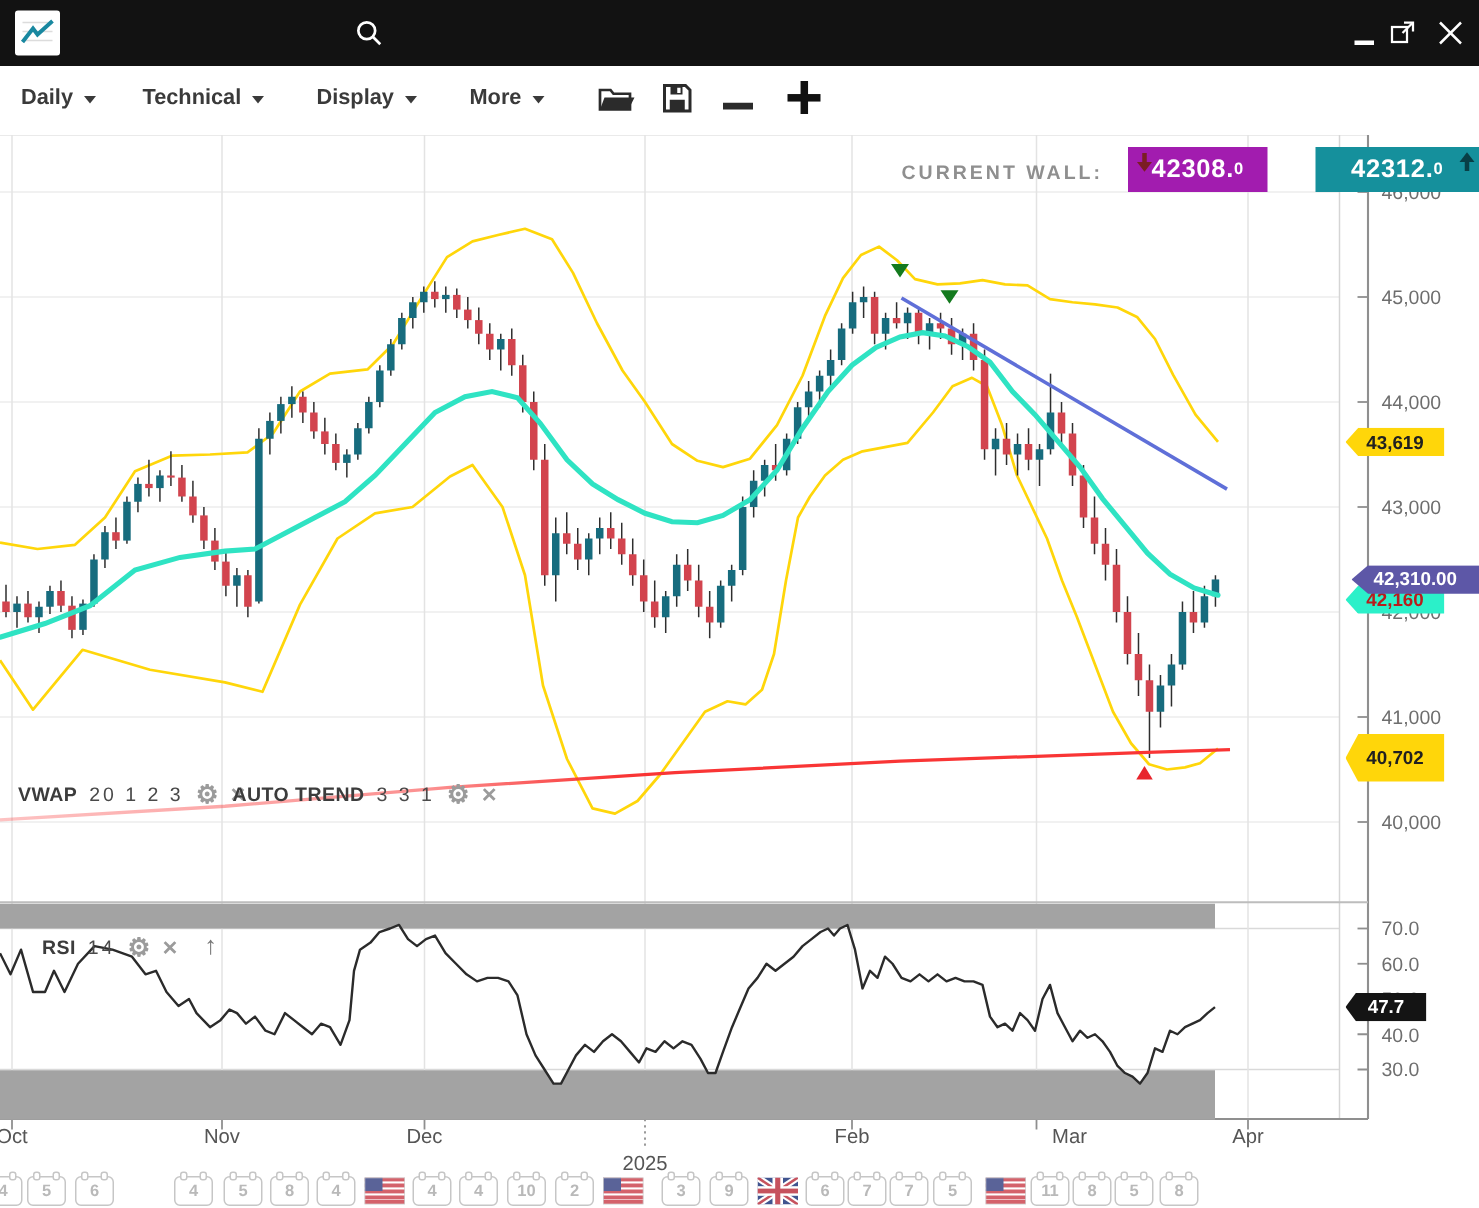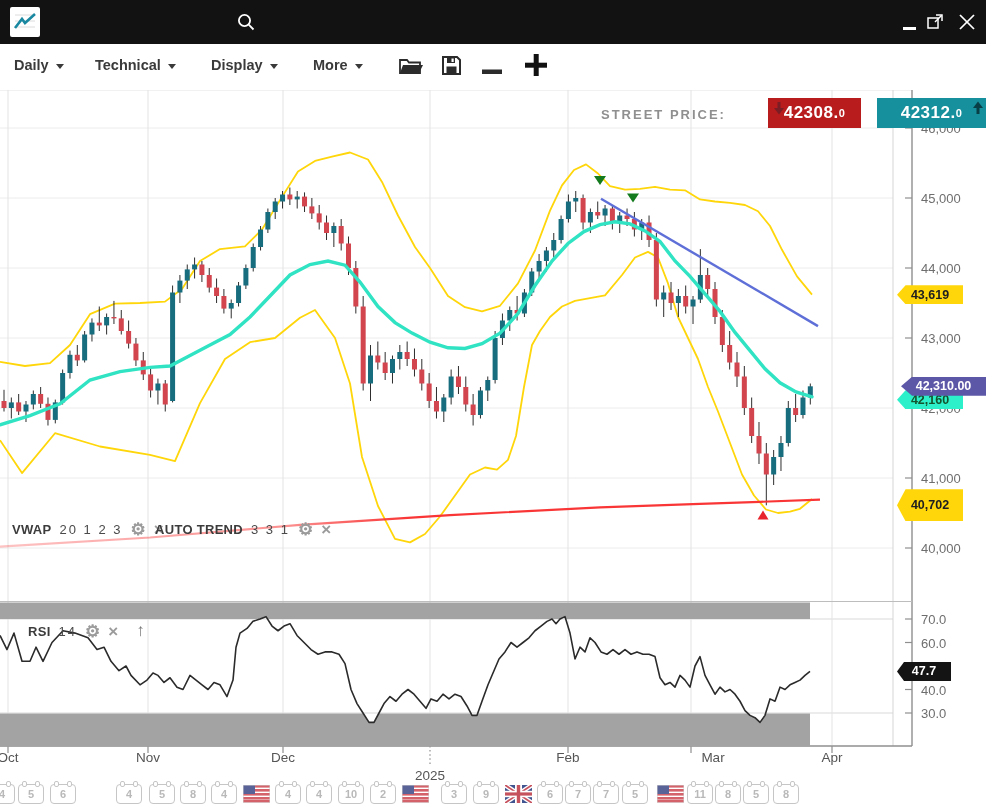--- a/index.html
+++ b/index.html
@@ -15,21 +15,21 @@
   
   .toolbar{position:absolute;left:0;top:44px;width:986px;height:46px;background:#fff;z-index:20;}
   .dd{position:absolute;top:13px;display:flex;align-items:center;gap:7px;cursor:pointer;
       color:#3a3a3a;font-size:14.5px;font-weight:bold;}
   .dd .tri{width:0;height:0;border-left:4.5px solid transparent;border-right:4.5px solid transparent;border-top:5.5px solid #3a3a3a;margin-top:2px;}
   .tb-ic{position:absolute;top:9px;cursor:pointer;}
   .cp-label{position:absolute;left:601px;top:63px;color:#8f8f8f;font-size:13px;font-weight:600;letter-spacing:2px;}
   .px-badge{position:absolute;top:54px;height:30px;display:flex;align-items:center;justify-content:center;
             color:#fff;font-weight:bold;font-size:17px;letter-spacing:.5px;}
   .px-badge .dec{font-size:11px;align-self:flex-end;margin-bottom:4px;}
-  .px-badge.red{left:768px;width:93px;background:#b91c1c;}
+  .px-badge.red{left:752px;width:93px;background:#a21caf;}
   .px-badge.teal{left:877px;width:109px;background:#15909c;}
   .px-badge svg{position:absolute;}
   
   #chart-svg{position:absolute;left:0;top:0;z-index:1;}
   .axis-label{position:absolute;left:921px;transform:translateY(-50%);color:#6e6e6e;font-size:13px;z-index:2;}
   .price-tag{position:absolute;display:flex;align-items:center;justify-content:center;
              clip-path:polygon(0 50%,13% 0,100% 0,100% 100%,13% 100%);
              font-weight:bold;font-size:12.5px;z-index:3;}
   .ind-row{position:absolute;display:flex;align-items:center;gap:8px;z-index:5;font-size:13px;color:#3c3c3c;}
   .ind-name{font-weight:bold;letter-spacing:.3px;}
@@ -359,21 +359,21 @@
     <div class="axis-label" style="top: 478px;">41,000</div>
     <div class="axis-label" style="top: 548px;">40,000</div>
     <div class="axis-label" style="top: 619px;">70.0</div>
     <div class="axis-label" style="top: 642.5px;">60.0</div>
     <div class="axis-label" style="top: 666px;">50.0</div>
     <div class="axis-label" style="top: 689.5px;">40.0</div>
     <div class="axis-label" style="top: 713px;">30.0</div>
   </div>
 <div id="badge-layer">
     <div class="price-tag" style="left: 897px; top: 285.17px; width: 66px; height: 19px; background: rgb(255, 214, 10); color: rgb(32, 32, 32);">43,619</div>
-    <div class="price-tag" style="left: 897px; top: 390.3px; width: 66px; height: 19px; background: rgb(43, 240, 201); color: #14532d;">42,160</div>
+    <div class="price-tag" style="left: 897px; top: 390.3px; width: 66px; height: 19px; background: rgb(43, 240, 201); color: #b91c1c;">42,160</div>
     <div class="price-tag" style="left: 901px; top: 376.8px; width: 85px; height: 19px; background: rgb(93, 87, 167); color: rgb(255, 255, 255);">42,310.00</div>
     <div class="price-tag" style="left: 897px; top: 489.36px; width: 66px; height: 32px; background: rgb(255, 214, 10); color: rgb(32, 32, 32);">40,702</div>
     <div class="price-tag" style="left: 897px; top: 661.905px; width: 54px; height: 19px; background: rgb(20, 20, 20); color: rgb(255, 255, 255);">47.7</div>
   </div>
 <div id="time-layer">
     <div class="month-label" style="left: 8px;">Oct</div>
     <div class="month-label" style="left: 148px;">Nov</div>
     <div class="month-label" style="left: 283px;">Dec</div>
     <div class="year-label" style="left: 430px;">2025</div>
     <div class="month-label" style="left: 568px;">Feb</div>
@@ -531,21 +531,21 @@
     <svg width="22" height="8">
         <rect x="1" y="1.5" width="20" height="4.5" fill="#2b2b2b"></rect>
       </svg>
   </span>
   <span class="tb-ic" style="left:524px;top:9px;">
     <svg width="24" height="24">
       <rect x="9.7" y="1" width="5" height="22" fill="#111"></rect>
       <rect x="1" y="9.7" width="22" height="5" fill="#111"></rect>
     </svg>
   </span>
-  <span class="cp-label">STREET PRICE:</span>
+  <span class="cp-label">CURRENT WALL:</span>
   <div class="px-badge red">
     <svg width="12" height="14" style="left:5px;top:4px;">
       <rect x="4.5" y="0" width="3" height="7" fill="#7b1d24"></rect>
       <polygon points="1,6 11,6 6,12.5" fill="#7b1d24"></polygon>
     </svg>
     <span id="bid-val" style="display: inline-flex;">
         <span>42308.</span>
         <span class="dec">0</span>
       </span>
   </div>

